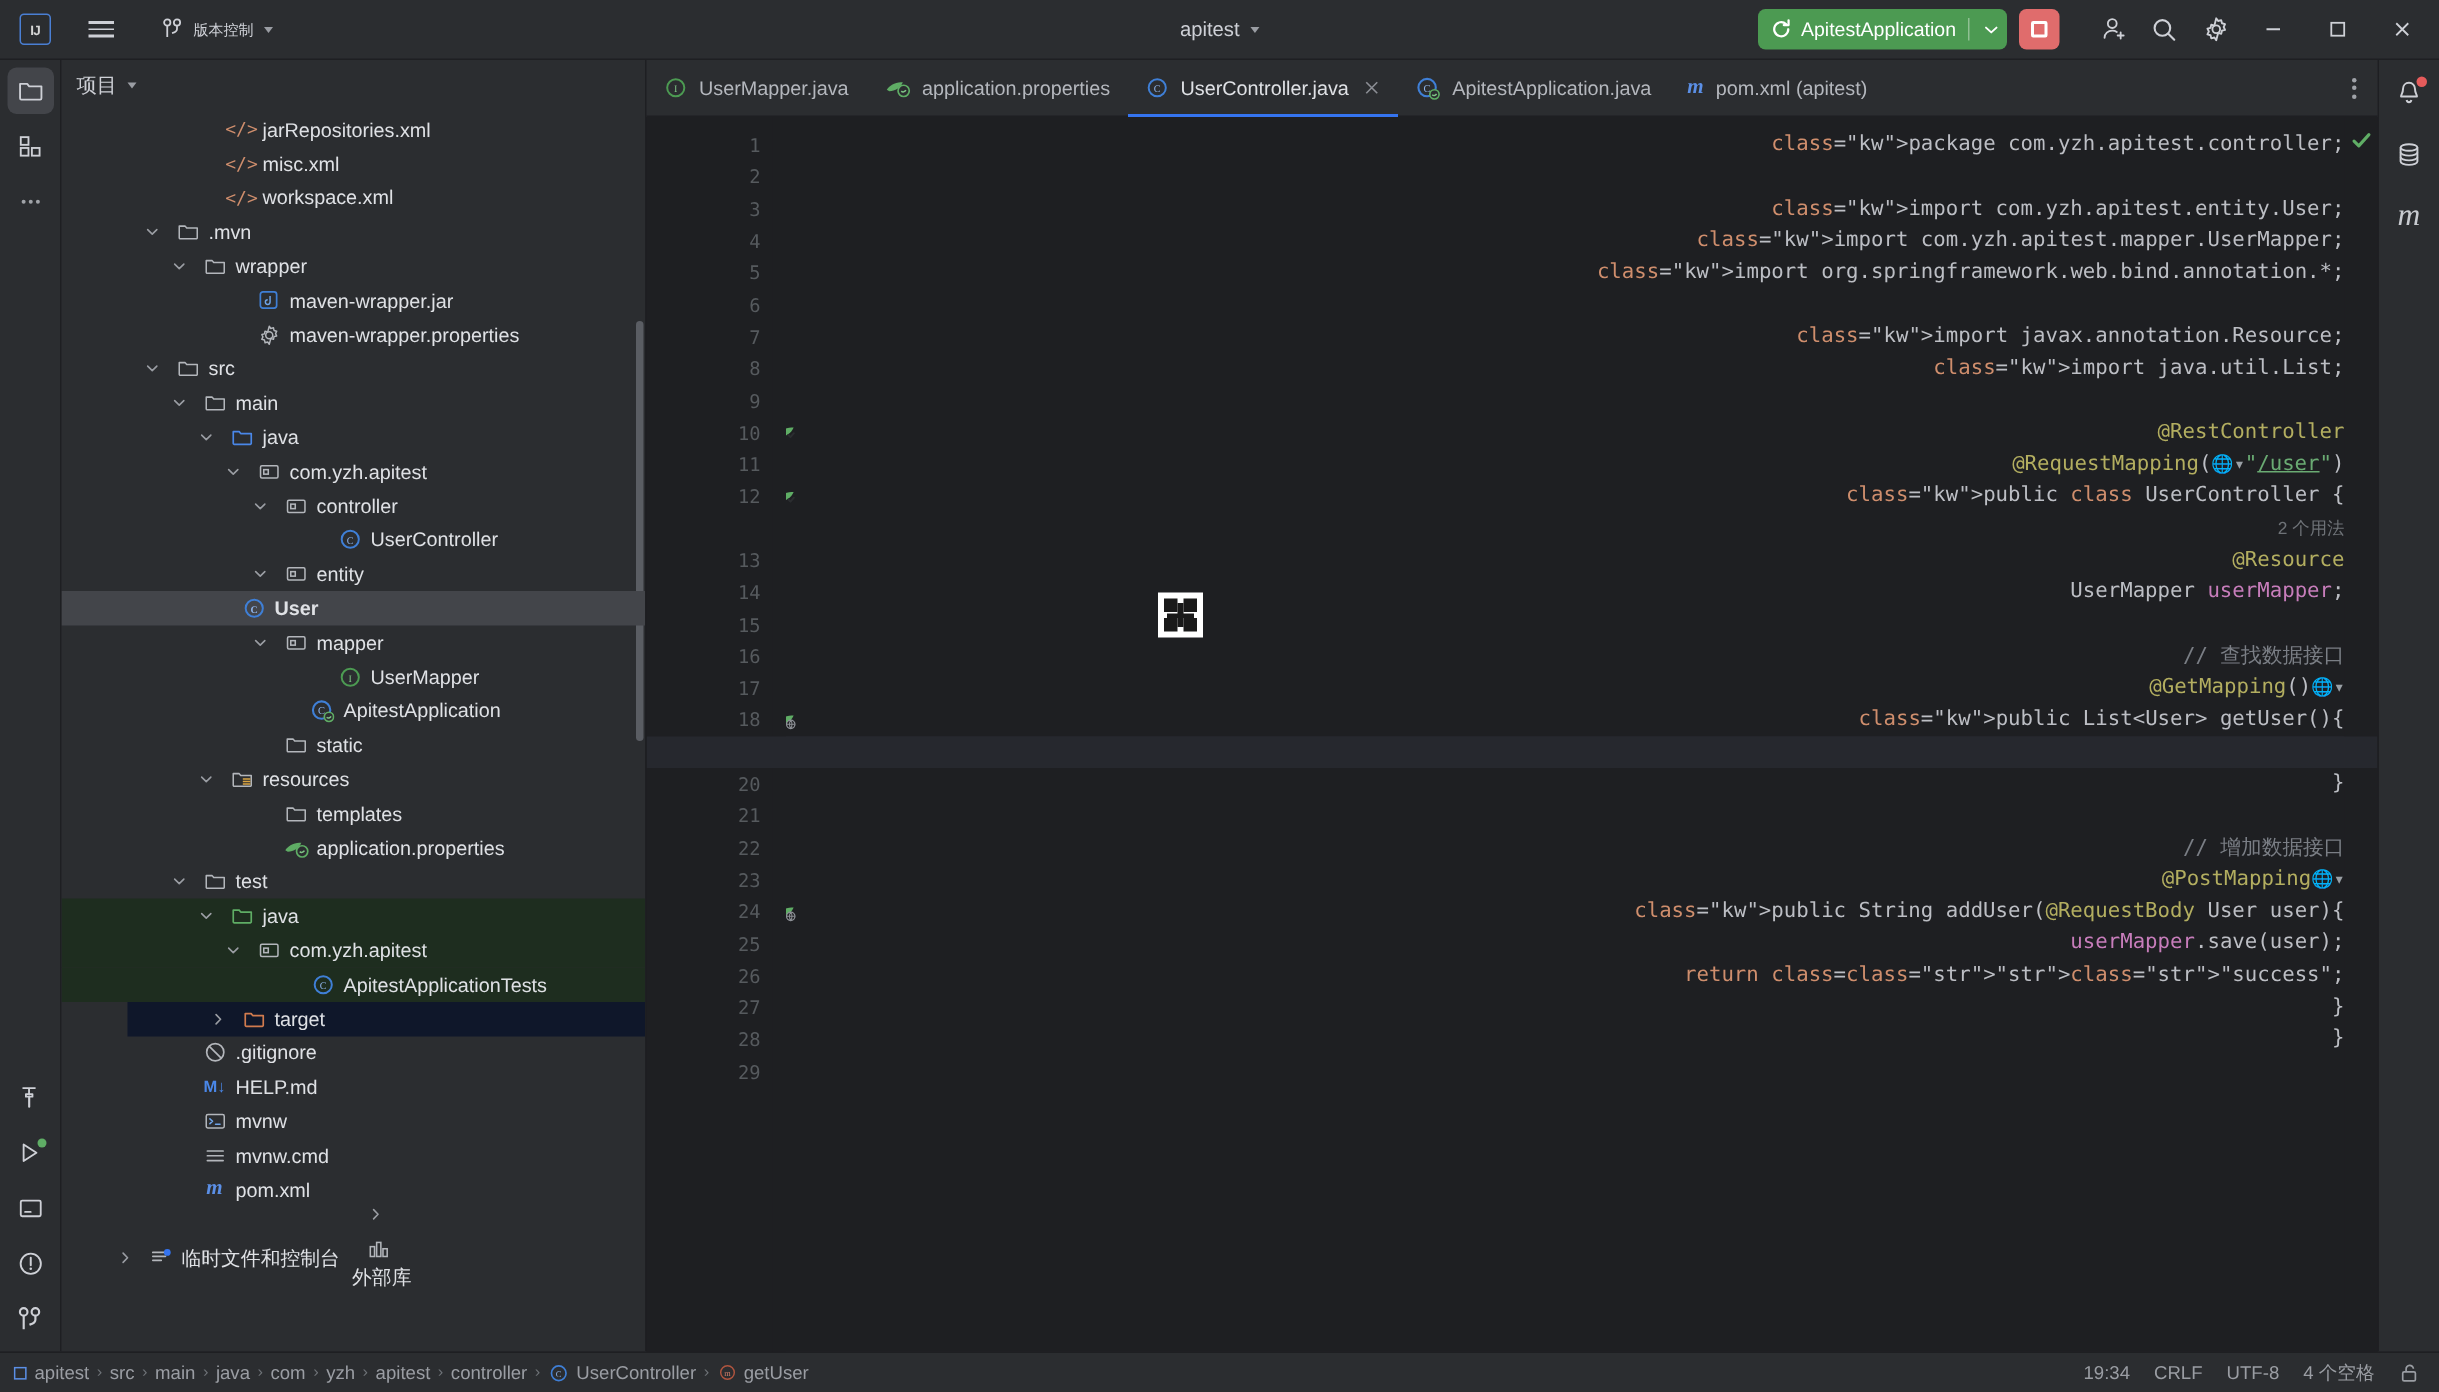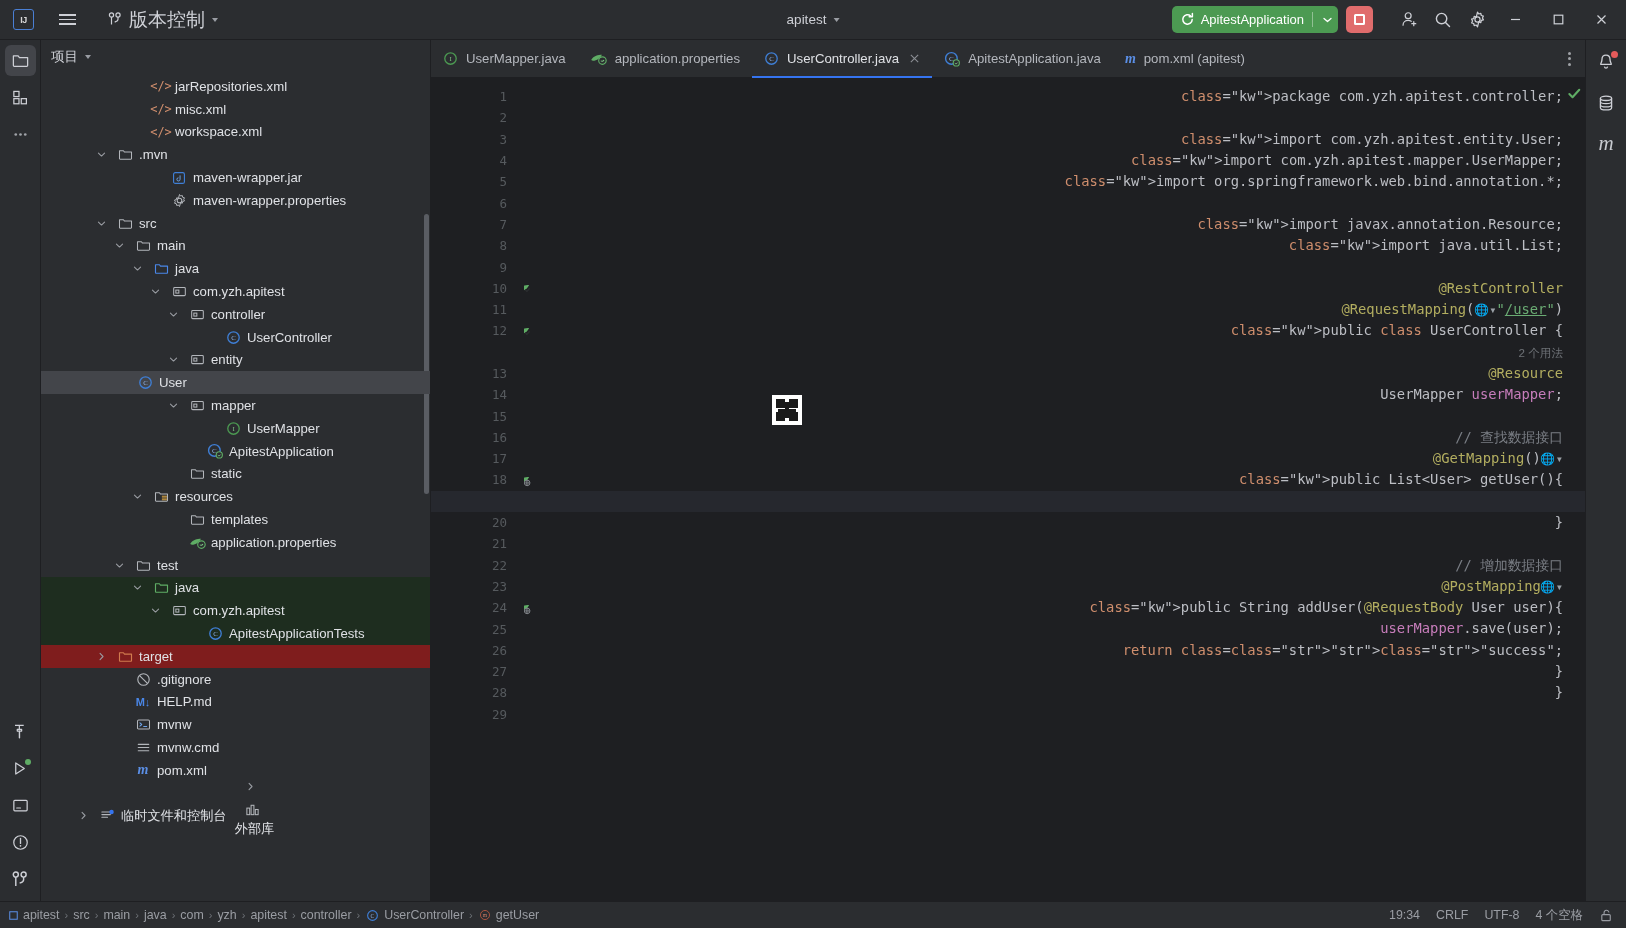--- a/index.html
+++ b/index.html
@@ -23,21 +23,21 @@
     display: flex; align-items: center; justify-content: center;
     font-size: 9px; color: #d6d6d6; font-weight: 700; margin-left: 5px;
     font-family: "Liberation Sans", sans-serif; letter-spacing: -0.5px;
   }
   .tb-btn {
     height: 28px; display: flex; align-items: center; justify-content: center;
     border-radius: 5px; padding: 0 7px; cursor: default; color: #ced0d6;
   }
   .hamburger { margin-left: 18px; }
   .hamburger span { display:block; width: 17px; height: 1.6px; background: #ced0d6; margin: 3px 0; }
-  .vcs-widget { margin-left: 18px; display: flex; align-items: center; gap: 7px; font-size: 19px; color: #ced0d6; }
+  .vcs-widget { margin-left: 18px; display: flex; align-items: center; gap: 7px; font-size: 10px; color: #ced0d6; }
   .chev { width: 0; height: 0; border-left: 3.5px solid transparent; border-right: 3.5px solid transparent; border-top: 4px solid #9a9da3; }
 
   .tb-center {
     position: absolute; left: 50%; transform: translateX(-50%);
     display: flex; align-items: center; gap: 7px; font-size: 13.5px; color: #ced0d6;
   }
   .tb-right { margin-left: auto; display: flex; align-items: center; padding-right: 4px; gap: 2px; }
   .run-config {
     background: #4c9a52; border-radius: 5px; height: 27px; display: flex; align-items: center;
     color: #fff; font-size: 13px; padding: 0 3px 0 8px; gap: 6px; margin-right: 6px;
@@ -79,21 +79,21 @@
     height: 34px; display: flex; align-items: center; padding: 0 10px; gap: 7px;
     font-size: 13.5px; color: #ced0d6; flex: 0 0 34px;
   }
   .pp-tree { flex: 1 1 auto; overflow: hidden; position: relative; padding-top: 1px; font-size: 13.2px; }
   .trow {
     display: flex; align-items: center; height: 22.8px; white-space: nowrap;
     padding-left: 4px; color: #dfe1e5; position: relative;
   }
   .trow.selected { background: #43454a; }
   .trow.green-bg { background: #1e2d1f; }
-  .trow.brown-bg { background: #7f1d1d; }
+  .trow.brown-bg { background: #0f172a; margin-left: 44px; }
   .tw { display: inline-block; width: 18px; flex: 0 0 18px; text-align: center; color: #9a9da3; font-size: 9px; }
   .ticon { display: inline-flex; width: 20px; flex: 0 0 20px; align-items: center; justify-content: center; margin-right: 4px; }
   .tlabel { font-size: 13.2px; }
   
   .tree-scroll { position: absolute; right: 1px; top: 140px; width: 5px; height: 280px; background: #5a5d63; border-radius: 3px; }
 
   
   .editor-col { flex: 1 1 auto; display: flex; flex-direction: column; min-width: 0; background: #1e1f22; text-align: right; }
   .tabbar {
     height: 38px; flex: 0 0 38px; background: #2b2d30; display: flex; align-items: stretch;
@@ -382,20 +382,35 @@
             </span>
             <span class="ticon">
               <span style="display: inline-flex; align-items: center; justify-content: center;">
                 <svg width="15" height="15" viewBox="0 0 16 16">
                   <path d="M1.6 4h4.2l1.1 1.4h7.5v6.9a.7.7 0 0 1-.7.7H2.3a.7.7 0 0 1-.7-.7z" fill="none" stroke="#b3b6bb" stroke-width="1.1" stroke-linejoin="round"></path>
                 </svg>
               </span>
             </span>
             <span class="tlabel">.mvn</span>
           </div>
+          <div class="trow" style="padding-left: 74px;">
+            <span class="tw">
+              <svg width="9" height="9" viewBox="0 0 10 10">
+                <path d="M1.6 3.4L5 6.7 8.4 3.4" fill="none" stroke="#9a9da3" stroke-width="1.2" stroke-linecap="round" stroke-linejoin="round"></path>
+              </svg>
+            </span>
+            <span class="ticon">
+              <span style="display: inline-flex; align-items: center; justify-content: center;">
+                <svg width="15" height="15" viewBox="0 0 16 16">
+                  <path d="M1.6 4h4.2l1.1 1.4h7.5v6.9a.7.7 0 0 1-.7.7H2.3a.7.7 0 0 1-.7-.7z" fill="none" stroke="#b3b6bb" stroke-width="1.1" stroke-linejoin="round"></path>
+                </svg>
+              </span>
+            </span>
+            <span class="tlabel">wrapper</span>
+          </div>
           <div class="trow" style="padding-left: 110px;">
             <span class="tw"></span>
             <span class="ticon">
               <span style="display: inline-flex; align-items: center; justify-content: center;">
                 <svg width="14" height="14" viewBox="0 0 16 16">
                   <rect x="1.8" y="1.8" width="12.4" height="12.4" rx="2" fill="none" stroke="#3f7fd6" stroke-width="1.3"></rect>
                   <path d="M9.2 5v4.6a1.8 1.8 0 1 1-1.8-1.8" fill="none" stroke="#6fa4e8" stroke-width="1.1"></path>
                 </svg>
               </span>
             </span>
@@ -511,21 +526,21 @@
             <span class="ticon">
               <span style="display: inline-flex; align-items: center; justify-content: center;">
                 <svg width="15" height="15" viewBox="0 0 16 16">
                   <rect x="1.8" y="3.8" width="12.4" height="8.6" rx="1" fill="none" stroke="#b3b6bb" stroke-width="1.1"></rect>
                   <rect x="4.1" y="6.5" width="3.2" height="3.2" fill="none" stroke="#b3b6bb" stroke-width="1.1"></rect>
                 </svg>
               </span>
             </span>
             <span class="tlabel">entity</span>
           </div>
-          <div class="trow selected" style="padding-left: 76px;">
+          <div class="trow selected" style="padding-left: 100px; font-weight: bold;">
             <span class="tw"></span>
             <span class="ticon">
               <span style="display: inline-flex; align-items: center; justify-content: center;">
                 <svg width="15" height="15" viewBox="0 0 16 16">
                   <circle cx="8" cy="8" r="6.1" fill="none" stroke="#3f7fd6" stroke-width="1.4"></circle>
                   <text x="8" y="11.1" font-size="7.2" fill="#8fb4ea" text-anchor="middle" font-family="Liberation Serif, serif">C</text>
                 </svg>
               </span>
             </span>
             <span class="tlabel">User</span>

